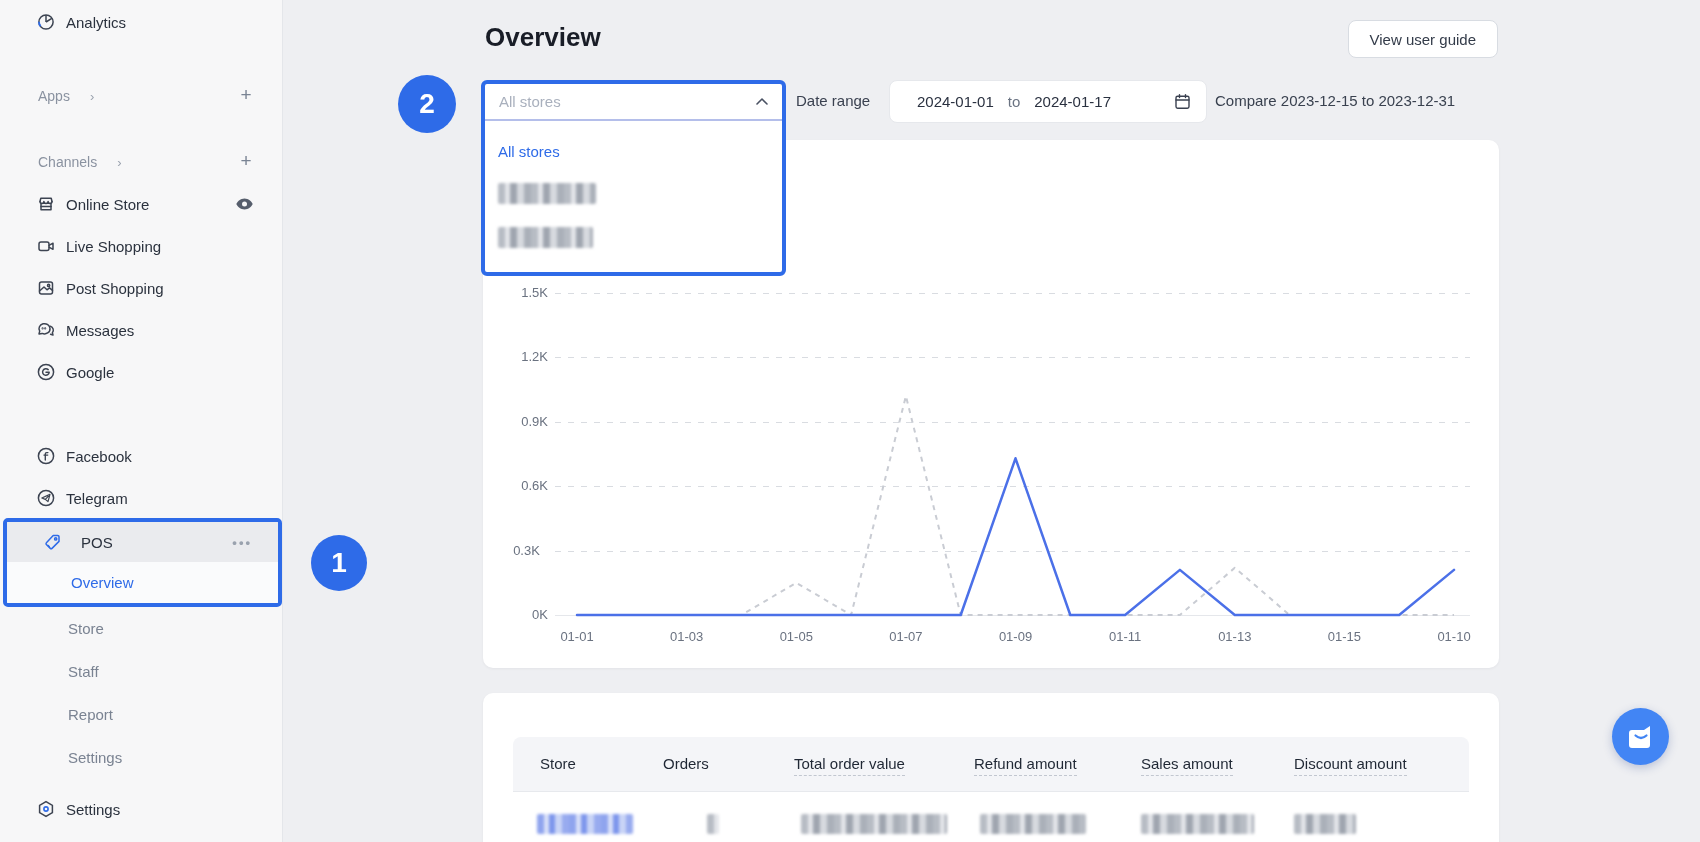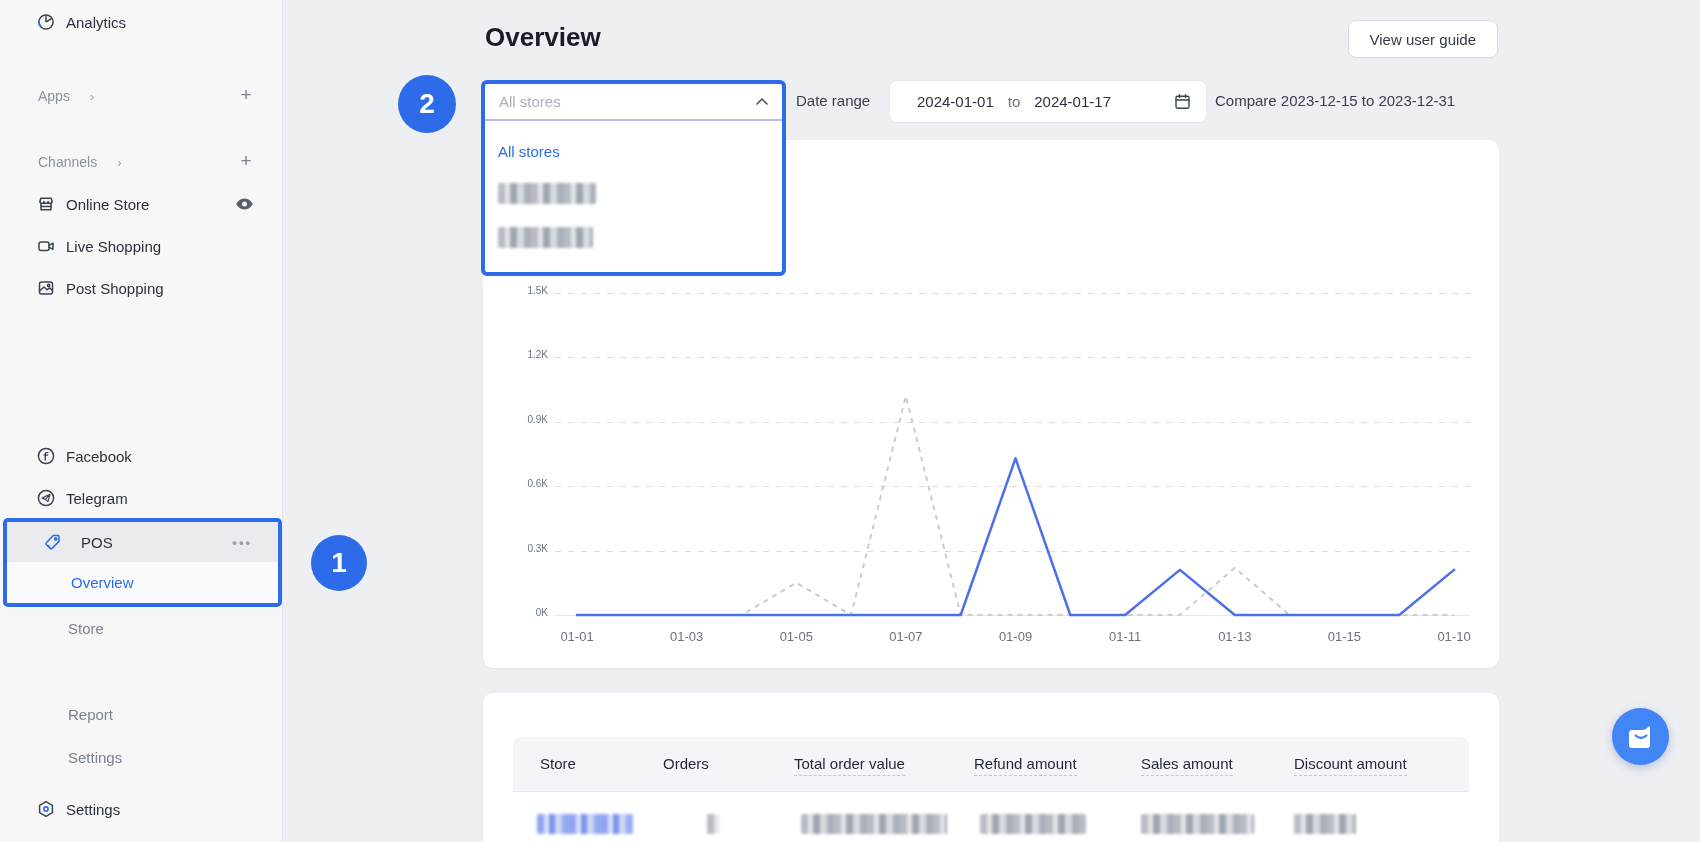--- a/index.html
+++ b/index.html
@@ -40,21 +40,21 @@
   .menu-blur2 { position:absolute; left:13px; top:106px; width:95px; height:21px; }
 
   .date-label { position:absolute; left:513px; top:92px; font-size:15px; color:#3A4150; }
   .date-input { position:absolute; left:606px; top:80px; width:318px; height:43px; background:#fff; border:1px solid #E6E8EC; border-radius:8px; display:flex; align-items:center; padding:0 15px 0 27px; gap:14px; font-size:15px; color:#2A3140; cursor:pointer; }
   .date-to { color:#6A7382; }
   .date-input svg { margin-left:auto; }
   .compare-text { position:absolute; left:932px; top:92px; font-size:15px; color:#39414F; }
 
   
   .chart-card { position:absolute; left:200px; top:140px; width:1016px; height:528px; background:#fff; border-radius:10px; box-shadow:0 1px 3px rgba(20,25,40,.05); }
-  .y-tick { position:absolute; left:0; width:65px; text-align:right; font-size:10px; color:#6A7280;padding-left:22px; }
+  .y-tick { position:absolute; left:0; width:65px; text-align:right; font-size:13px; color:#6A7280;padding-left:22px; }
   .gridline { position:absolute; left:72px; width:915px; height:1px; }
   .gridline.dashed { background:repeating-linear-gradient(90deg,#D9DCE1 0 6px, transparent 6px 13px); }
   .gridline.solid { background:#E5E7EB; }
   .x-tick { position:absolute; top:489px; width:60px; text-align:center; font-size:13px; color:#6A7280; }
   #chart-svg { position:absolute; left:0; top:0; }
 
   
   .table-card { position:absolute; left:200px; top:693px; width:1016px; height:190px; background:#fff; border-radius:10px; box-shadow:0 1px 3px rgba(20,25,40,.05); }
   .inner-table { position:absolute; left:30px; top:44px; width:956px; height:130px; border-radius:8px 8px 0 0; overflow:hidden; }
   .thead { position:relative; height:55px; background:#F4F5F8; border-bottom:1px solid #E7E9ED; }
@@ -138,21 +138,41 @@
     <span>
       <svg width="18" height="18" viewBox="0 0 18 18" fill="none" stroke="#3D4452" stroke-width="1.5" stroke-linecap="round" stroke-linejoin="round">
         <rect x="2.5" y="3" width="13" height="12" rx="2"></rect>
         <path d="M2.5 12 L7 8 L10 10.8 L12.5 8.8 L15.5 11.3"></path>
         <circle cx="11.6" cy="6.4" r="1.1"></circle>
       </svg>
     </span>
     <span>Post Shopping</span>
   </div>
 
-
+  <div class="side-row side-item" style="top:308px">
+    <span>
+      <svg width="18" height="18" viewBox="0 0 18 18" fill="none" stroke="#3D4452" stroke-width="1.5" stroke-linecap="round" stroke-linejoin="round">
+        <path d="M13 7.5 a5.5 5 0 1 0 -10.3 2.6 L2 13 l3.2 -0.6 a5.5 5 0 0 0 7.8 -4.9 Z"></path>
+        <path d="M13.4 5.3 a4 4 0 0 1 2 6.4 l0.6 2.4 -2.4 -0.8"></path>
+        <circle cx="5.6" cy="7.4" r="0.3" fill="#3D4452"></circle>
+        <circle cx="8.2" cy="7.4" r="0.3" fill="#3D4452"></circle>
+      </svg>
+    </span>
+    <span>Messages</span>
+  </div>
+
+  <div class="side-row side-item" style="top:350px">
+    <span>
+      <svg width="18" height="18" viewBox="0 0 18 18" fill="none">
+        <circle cx="9" cy="9" r="7.6" stroke="#3D4452" stroke-width="1.5"></circle>
+        <path d="M12.2 9.2 H9 M12.2 9.2 a3.3 3.3 0 1 1 -1 -2.6" stroke="#3D4452" stroke-width="1.5" stroke-linecap="round"></path>
+      </svg>
+    </span>
+    <span>Google</span>
+  </div>
 
 
   <div class="side-row side-item" style="top:434px">
     <span>
       <svg width="18" height="18" viewBox="0 0 18 18" fill="none">
         <circle cx="9" cy="9" r="7.6" stroke="#3D4452" stroke-width="1.5"></circle>
         <path d="M10.9 5.6 h-1.2 c-0.9 0 -1.4 0.5 -1.4 1.5 v1 h-1.3 M8.3 8.1 h2.4 M8.3 8.1 v5" stroke="#3D4452" stroke-width="1.4" stroke-linecap="round"></path>
       </svg>
     </span>
     <span>Facebook</span>
@@ -181,20 +201,23 @@
       <span class="trail ellipsis" style="right:26px">•••</span>
     </div>
     <div class="pos-active">
       <span>Overview</span>
     </div>
   </div>
 
   <div class="side-row side-item sub-item" style="top:607px">
     <span>Store</span>
   </div>
+  <div class="side-row side-item sub-item" style="top:650px">
+    <span>Staff</span>
+  </div>
   <div class="side-row side-item sub-item" style="top:693px">
     <span>Report</span>
   </div>
   <div class="side-row side-item sub-item" style="top:736px">
     <span>Settings</span>
   </div>
 
   <div class="side-row side-item" style="top:787px">
     <span>
       <svg width="18" height="18" viewBox="0 0 18 18" fill="none">
@@ -246,21 +269,21 @@
     <div id="gridlines">
         <div class="gridline solid" style="top: 475px;"></div>
         <div class="gridline dashed" style="top: 410.6px;"></div>
         <div class="gridline dashed" style="top: 346.2px;"></div>
         <div class="gridline dashed" style="top: 281.8px;"></div>
         <div class="gridline dashed" style="top: 217.4px;"></div>
         <div class="gridline dashed" style="top: 153px;"></div>
       </div>
     <div id="y-labels">
         <div class="y-tick" style="top: 467px;">0K</div>
-        <div class="y-tick" style="top: 402.6px;">0.3K</div>
+        <div class="y-tick" style="top: 402.6px; text-align: center;">0.3K</div>
         <div class="y-tick" style="top: 338.2px;">0.6K</div>
         <div class="y-tick" style="top: 273.8px;">0.9K</div>
         <div class="y-tick" style="top: 209.4px;">1.2K</div>
         <div class="y-tick" style="top: 145px;">1.5K</div>
       </div>
     <div id="x-labels">
         <div class="x-tick" style="left: 64px;">01-01</div>
         <div class="x-tick" style="left: 173.625px;">01-03</div>
         <div class="x-tick" style="left: 283.25px;">01-05</div>
         <div class="x-tick" style="left: 392.875px;">01-07</div>

